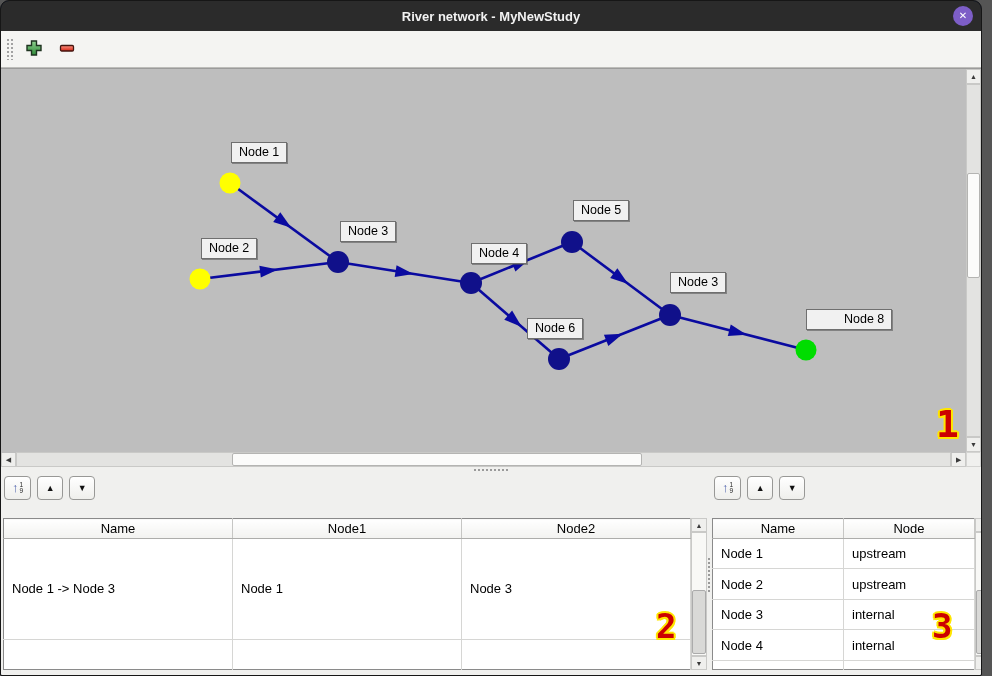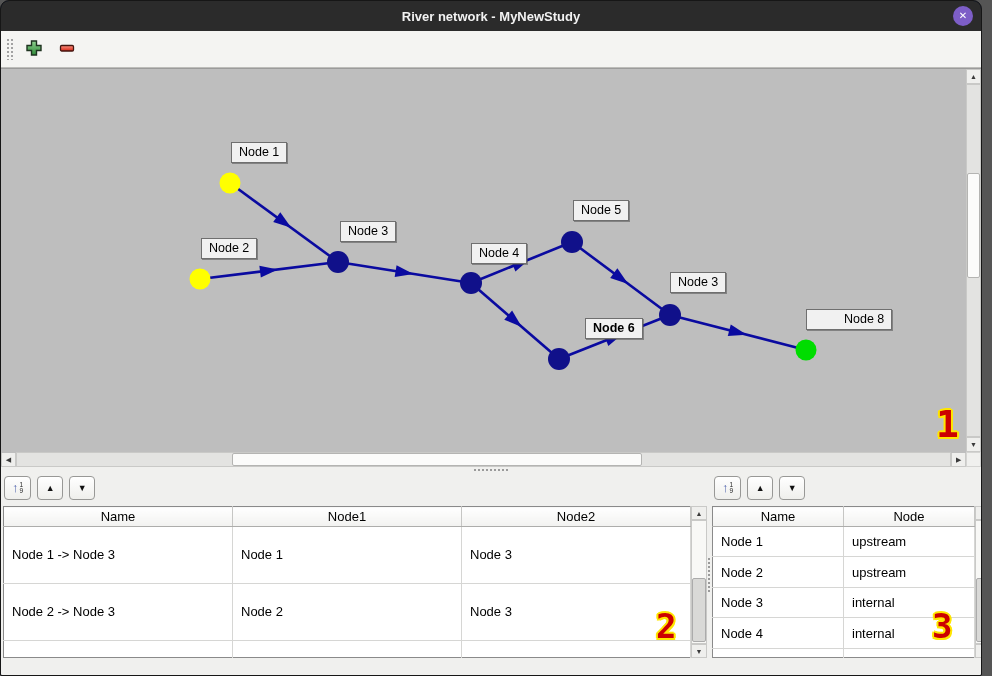--- a/index.html
+++ b/index.html
@@ -77,21 +77,21 @@
   .ptoolbar { height:32px; display:flex; align-items:center; padding-left:3px; }
   .pt-btn {
     height:24px; min-width:26px; margin-right:6px; border:1px solid #989896; border-radius:4px;
     background:linear-gradient(#ffffff,#efefec); cursor:pointer;
     display:flex; align-items:center; justify-content:center; font-size:9px; color:#111; padding:0 7px;
   }
   .sort-ico { display:flex; align-items:center; }
   .sort-arrow { color:#5064ac; font-size:13px; font-weight:bold; line-height:12px; }
   .sort-digits { display:flex; flex-direction:column; font-size:6.5px; color:#222; line-height:6px; margin-left:1px; }
   
-  .table-zone { display:flex; margin-top:2px; height:152px; }
+  .table-zone { display:flex; margin-top:14px; height:152px; }
   table { border-collapse:collapse; table-layout:fixed; background:#fff; border:1px solid #8a8a8a; }
   #reach-table { width:692px; margin-left:2px; }
   #node-table  { width:264px; margin-left:1px; }
   th {
     height:20px; font-weight:normal; font-size:13px; color:#000; text-align:center;
     background:linear-gradient(#ffffff,#f2f2f0); border-right:1px solid #c6c6c4; border-bottom:1px solid #adadab;
   }
   td {
     height:30px; font-size:13px; color:#000; padding:0 0 0 8px;
     border-right:1px solid #d6d6d4; border-bottom:1px solid #d6d6d4; background:#fff;
@@ -182,21 +182,21 @@
           <circle cx="558" cy="290" r="11" fill="#10108a"></circle>
           <circle cx="669" cy="246" r="11" fill="#10108a"></circle>
           <circle cx="805" cy="281" r="10.5" fill="#00dd00"></circle>
         </svg>
       <div class="annotation" id="ann-1">1</div>
     <div class="node-label" style="left: 230px; top: 73px;">Node 1</div>
         <div class="node-label" style="left: 200px; top: 169px;">Node 2</div>
         <div class="node-label" style="left: 339px; top: 152px;">Node 3</div>
         <div class="node-label" style="left: 470px; top: 174px;">Node 4</div>
         <div class="node-label" style="left: 572px; top: 131px;">Node 5</div>
-        <div class="node-label" style="left: 584px; top: 249px; font-weight: bold;">Node 6</div>
+        <div class="node-label" style="left: 526px; top: 249px;">Node 6</div>
         <div class="node-label" style="left: 669px; top: 203px;">Node 3</div>
         <div class="node-label" style="left: 805px; top: 240px; padding-left: 37px;">Node 8</div>
       </div>
     <div class="vscroll">
       <button class="sb-btn">
           <span>▲</span>
         </button>
       <div class="trough">
         <div class="thumb canvas-vthumb"></div>
       </div>
@@ -251,25 +251,20 @@
               <tr>
                 <th>Name</th>
                 <th>Node1</th>
                 <th>Node2</th>
               </tr>
             </thead>
             <tbody>
               <tr>
                 <td>Node 1 -&gt; Node 3</td>
                 <td>Node 1</td>
-                <td>Node 3</td>
-              </tr>
-              <tr>
-                <td>Node 2 -&gt; Node 3</td>
-                <td>Node 2</td>
                 <td>Node 3</td>
               </tr>
               <tr class="partial">
                 <td></td>
                 <td></td>
                 <td></td>
               </tr>
             </tbody>
           </table>
         <div class="tscroll">

